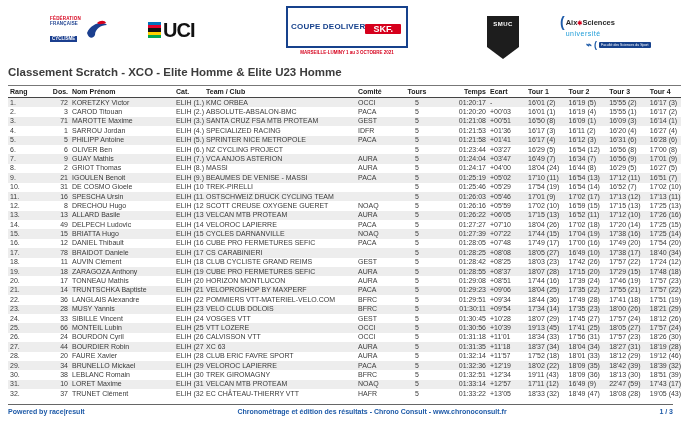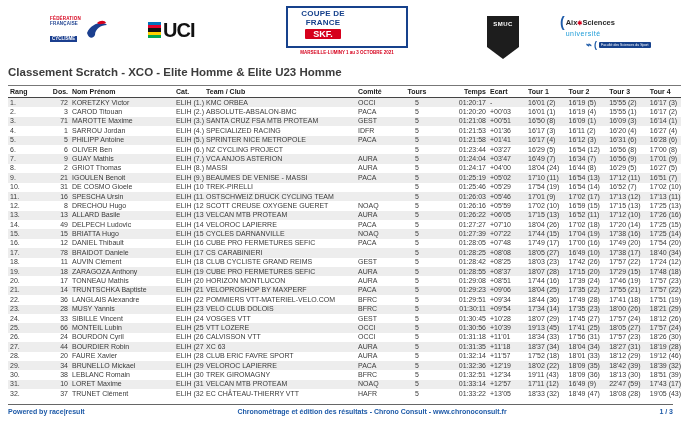--- a/index.html
+++ b/index.html
@@ -17,21 +17,21 @@
   .ffc-l2{font-size:4.5px;font-weight:bold;color:#1b3f8f;letter-spacing:.2px;}
   .ffc-l3{font-size:4.5px;font-weight:bold;color:#fff;background:#1b3f8f;padding:0.5px 2px;margin-top:1px;display:inline-block;}
   
   .uci{left:148px;top:22px;display:flex;align-items:center;gap:2px;}
   .uci-bars{display:flex;flex-direction:column;width:13px;height:16px;}
   .uci-bars span{flex:1;}
   .uci-txt{font-size:20px;font-weight:bold;color:#111;letter-spacing:-1px;line-height:16px;}
   
   .coupe{left:286px;top:6px;width:122px;}
   .coupe-box{display:flex;border:2px solid #16418c;background:#fff;height:38px;}
-  .coupe-left{width:64px;padding:2px 3px 1px 3px;display:flex;flex-direction:column;align-items:center;text-align:center;}
+  .coupe-left{width:64px;padding:2px 3px 1px 3px;display:flex;flex-direction:row;align-items:center;text-align:center;}
   .coupe-t1{font-size:8px;font-weight:bold;color:#16418c;line-height:8.5px;letter-spacing:.2px;white-space:nowrap;}
   .skf{background:#d6001c;color:#fff;font-size:9px;font-weight:bold;padding:0 8px;margin-top:2px;border-radius:1px;}
   .coupe-right{flex:1;background:#d6001c;position:relative;overflow:hidden;}
   .vtt-txt{color:#fff;font-size:12px;font-weight:bold;font-style:italic;position:absolute;top:1px;left:50%;transform:translateX(-50%);}
   .mountain{position:absolute;bottom:0;left:0;width:100%;height:16px;background:#fff;clip-path:polygon(0 100%,22% 20%,38% 62%,55% 0,78% 70%,100% 30%,100% 100%);}
   .mountain2{position:absolute;bottom:0;left:0;width:100%;height:10px;background:#d6001c;clip-path:polygon(8% 100%,30% 30%,52% 100%);opacity:.85;}
   .coupe-sub{font-size:4.5px;font-weight:bold;color:#d6001c;text-align:center;margin-top:2px;white-space:nowrap;}
   
   .smuc{left:487px;top:16px;width:32px;height:38px;background:#1d1d1d;
         clip-path:polygon(0 0,100% 0,100% 72%,50% 100%,0 72%);
@@ -95,21 +95,21 @@
         <span style="background:#ffd100"></span>
       <span style="background:#00a651"></span>
     </div>
     <span class="uci-txt">UCI</span>
   </div>
 
   <div class="logo coupe">
     <div class="coupe-box">
       <div class="coupe-left">
         <span class="coupe-t1">COUPE DE</span>
-        <span class="coupe-t1">FRANCE</span>
+        <span class="coupe-t1">OLIVER</span>
         <span class="skf">SKF.</span>
       </div>
     </div>
     <div class="coupe-sub">MARSEILLE-LUMINY 1 au 3 OCTOBRE 2021</div>
   </div>
 
   <div class="logo smuc">
     <span class="smuc-txt">SMUC</span>
   </div>
 

